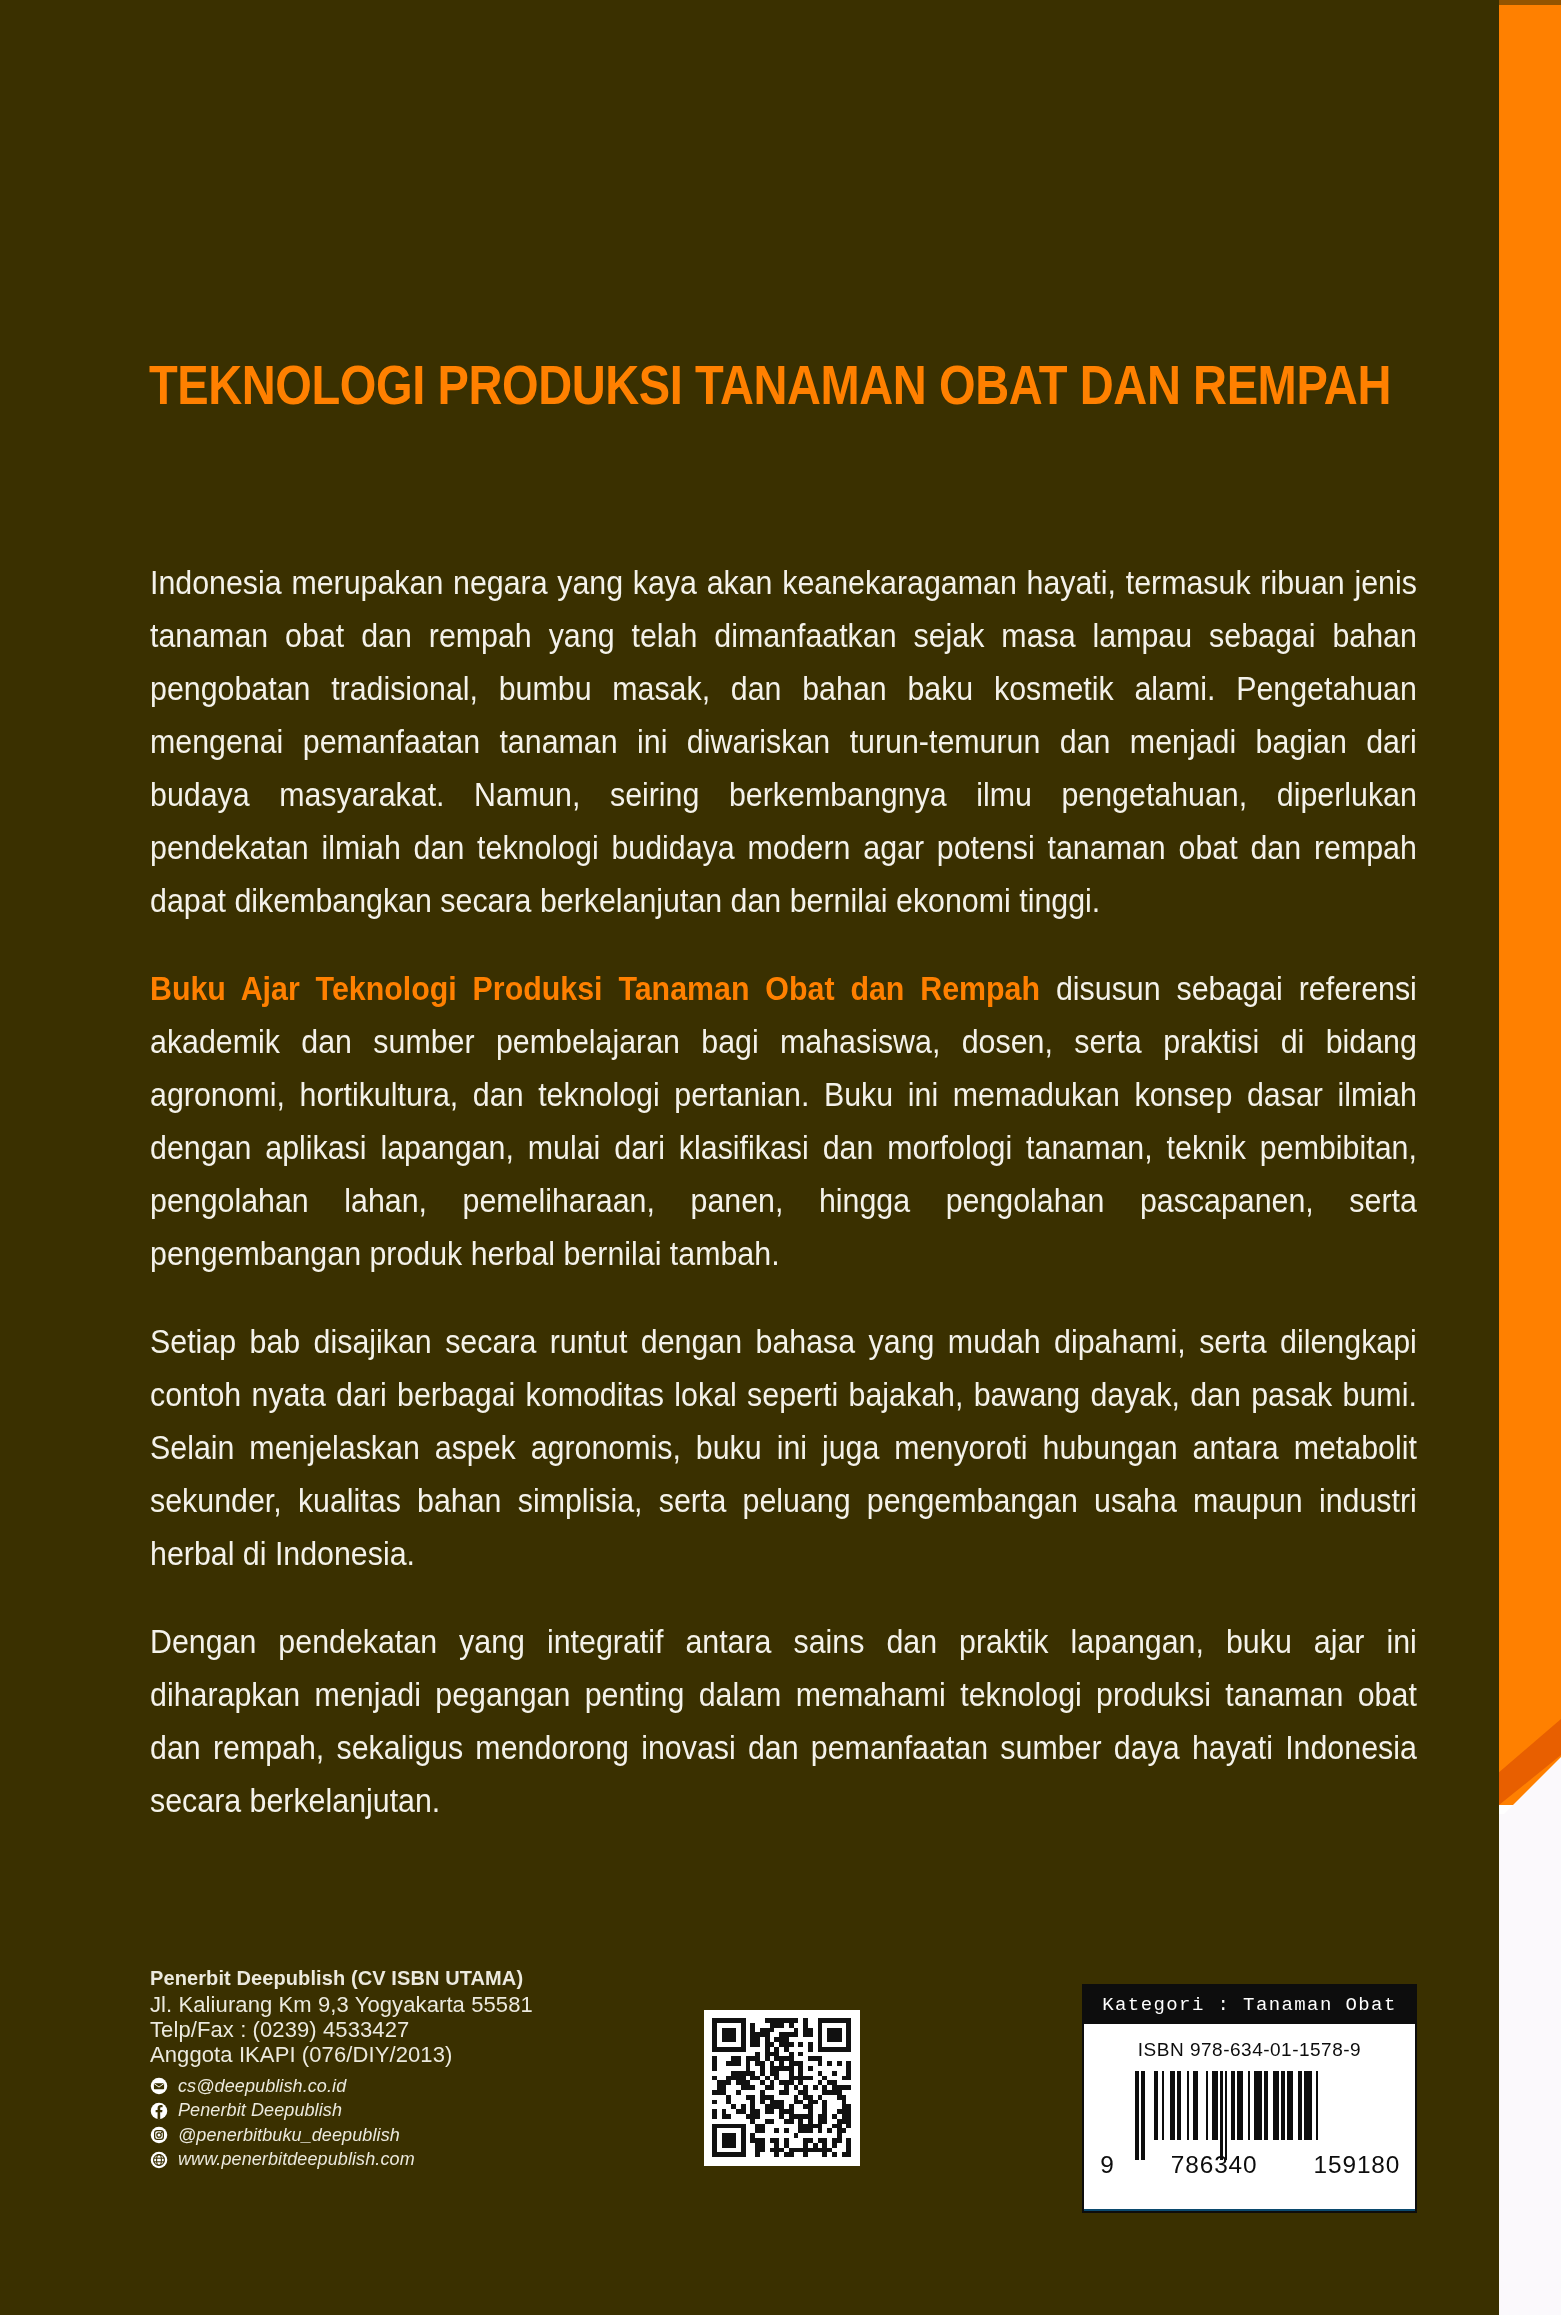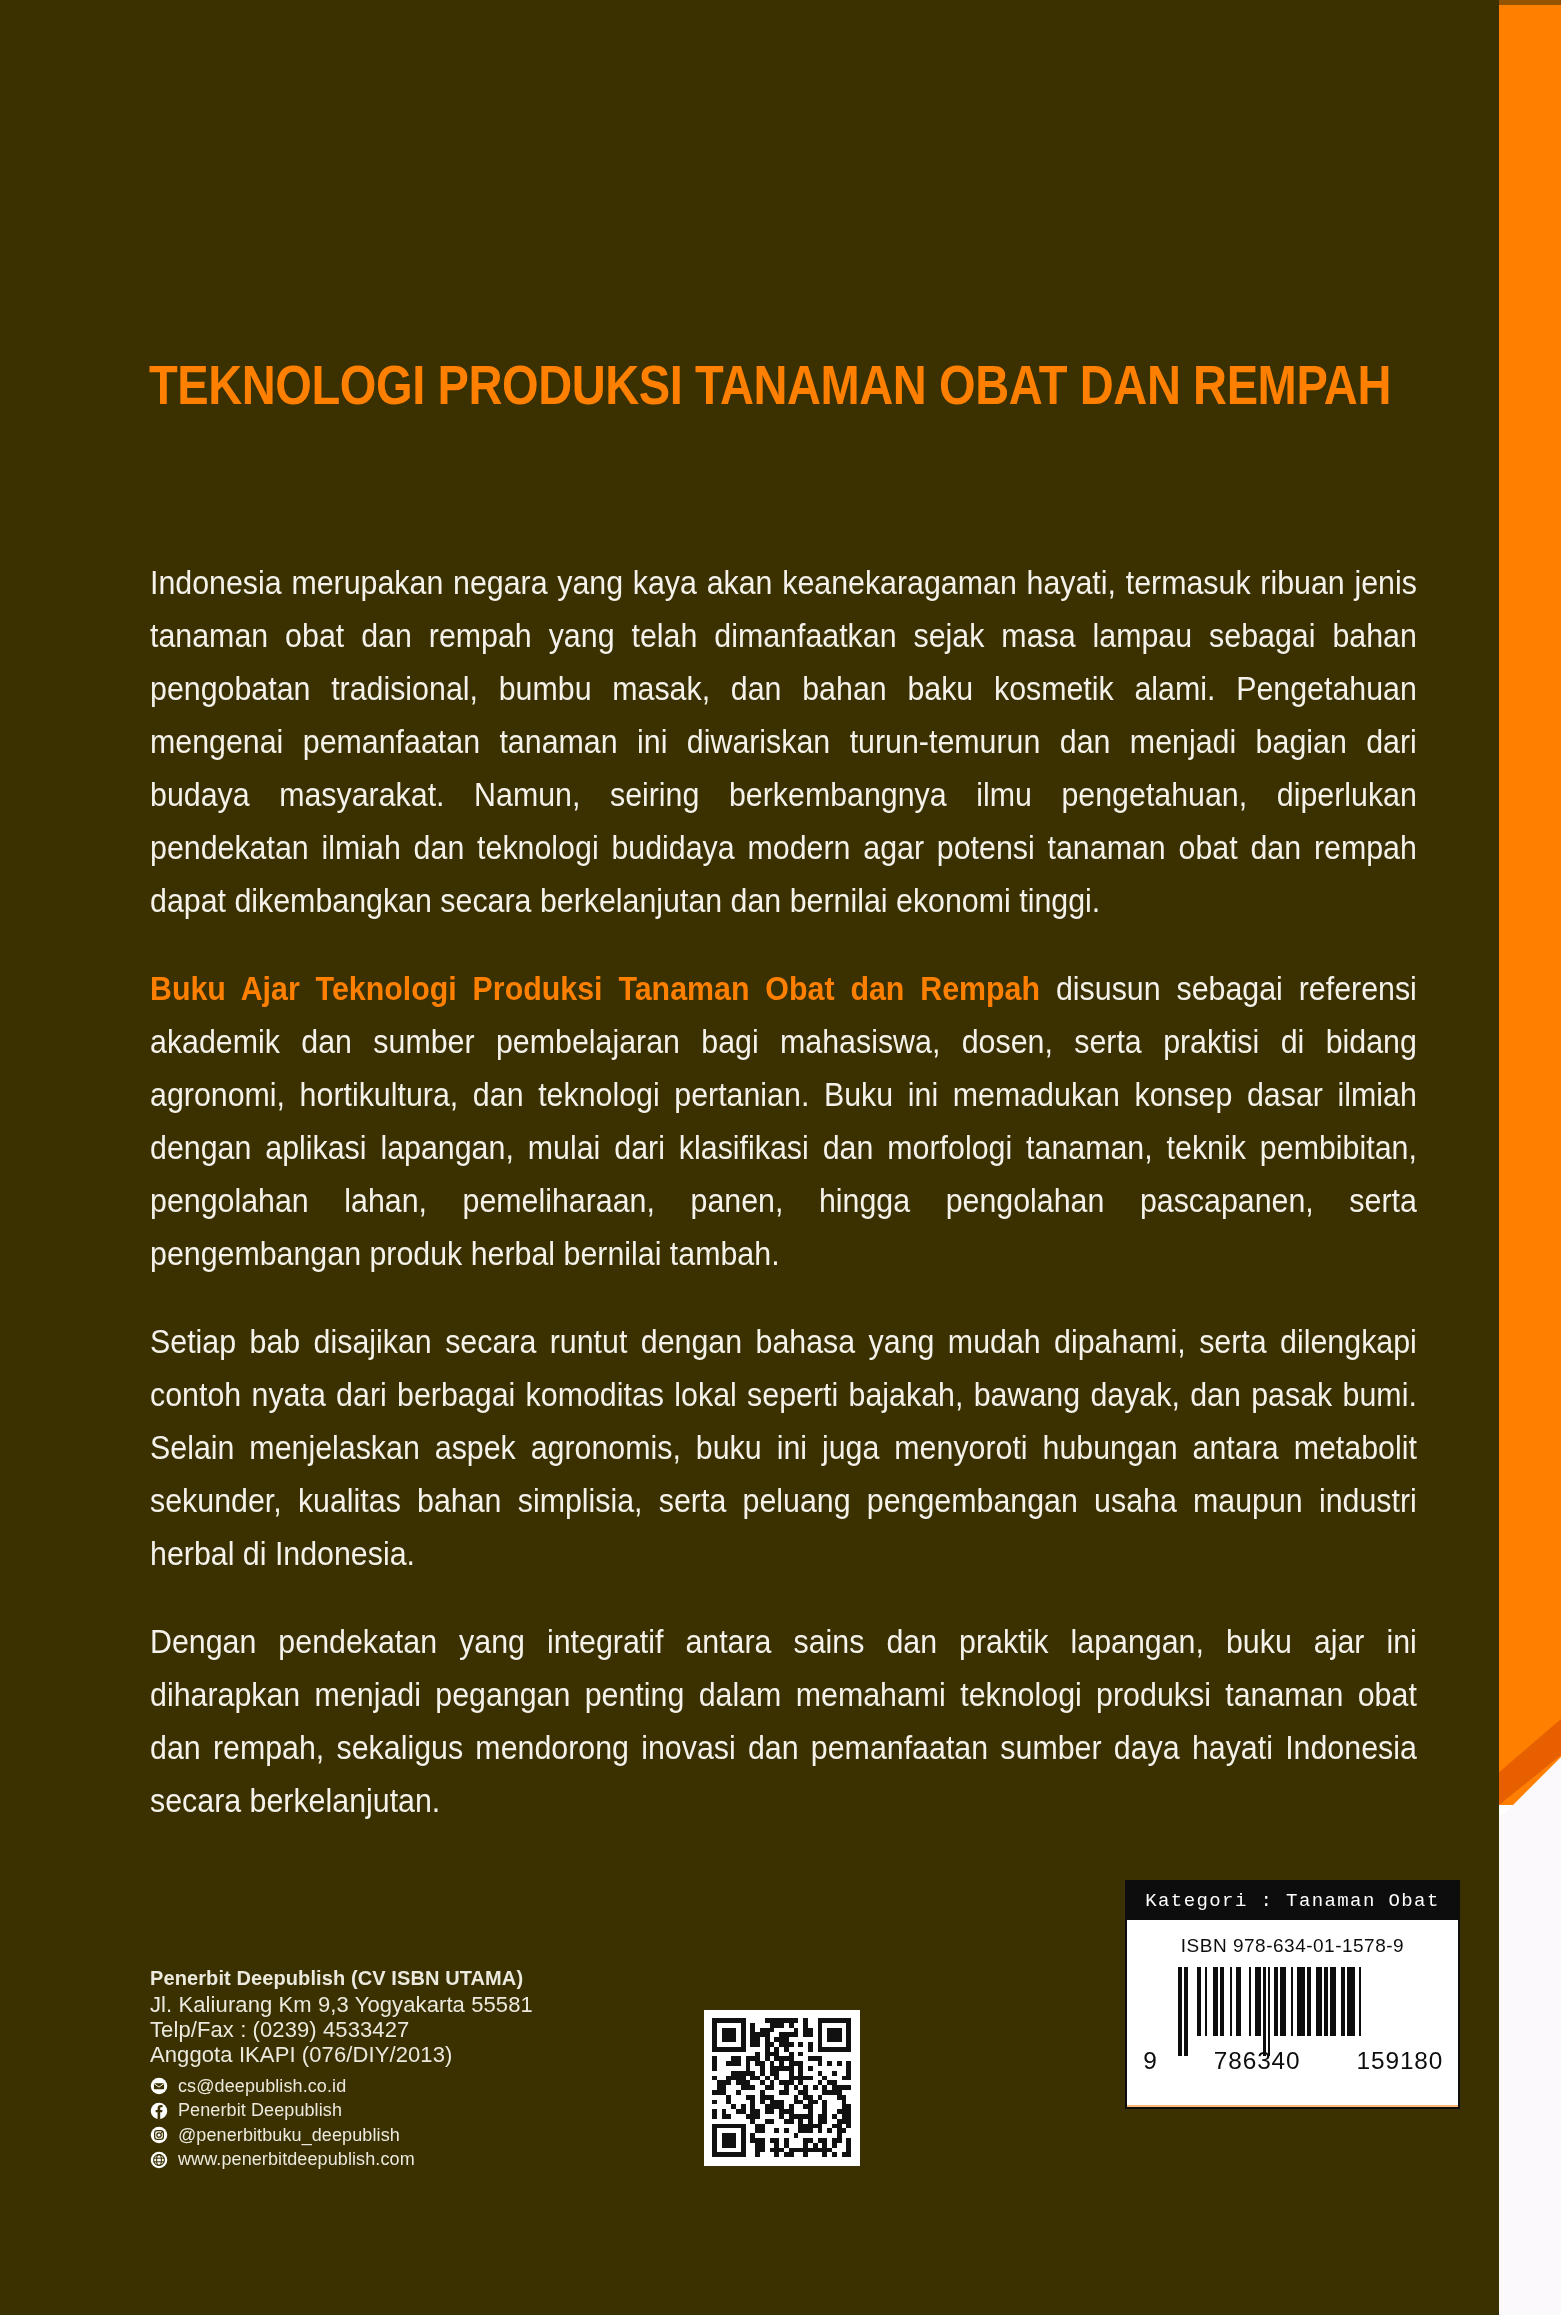--- a/index.html
+++ b/index.html
@@ -137,20 +137,21 @@
     line-height: 27px;
     letter-spacing: 0.1px;
   }
   .pub-line {
     font-size: 22px;
     line-height: 25px;
     letter-spacing: 0.1px;
   }
   .pub-contacts {
     margin-top: 8.1px;
+    font-style: italic;
   }
   .contact-row {
     display: flex;
     align-items: center;
     height: 22.6px;
     margin-bottom: 1.8px;
   }
   .contact-icon {
     width: 18px;
     height: 18px;
@@ -186,27 +187,26 @@
     grid-template-columns: repeat(29, 1fr);
     grid-template-rows: repeat(29, 1fr);
   }
   .qr-grid i { display: block; }
   .qr-grid i.on { background: #111111; }
 
   
   .isbn-box {
     position: absolute;
     left: 1082px;
-    top: 1880px;
+    top: 1984px;
     width: 335px;
     height: 229px;
-    background: #fdba74;
+    background: #0c4a6e;
     border: 2.7px solid #0d0d0d;
     box-sizing: border-box;
-    margin-left: 43px;
   }
   .isbn-cat {
     height: 38px;
     background: #0d0d0d;
     color: #ffffff;
     font-family: "Liberation Mono", "DejaVu Sans Mono", monospace;
     font-size: 19px;
     letter-spacing: 1.4px;
     display: flex;
     align-items: center;

